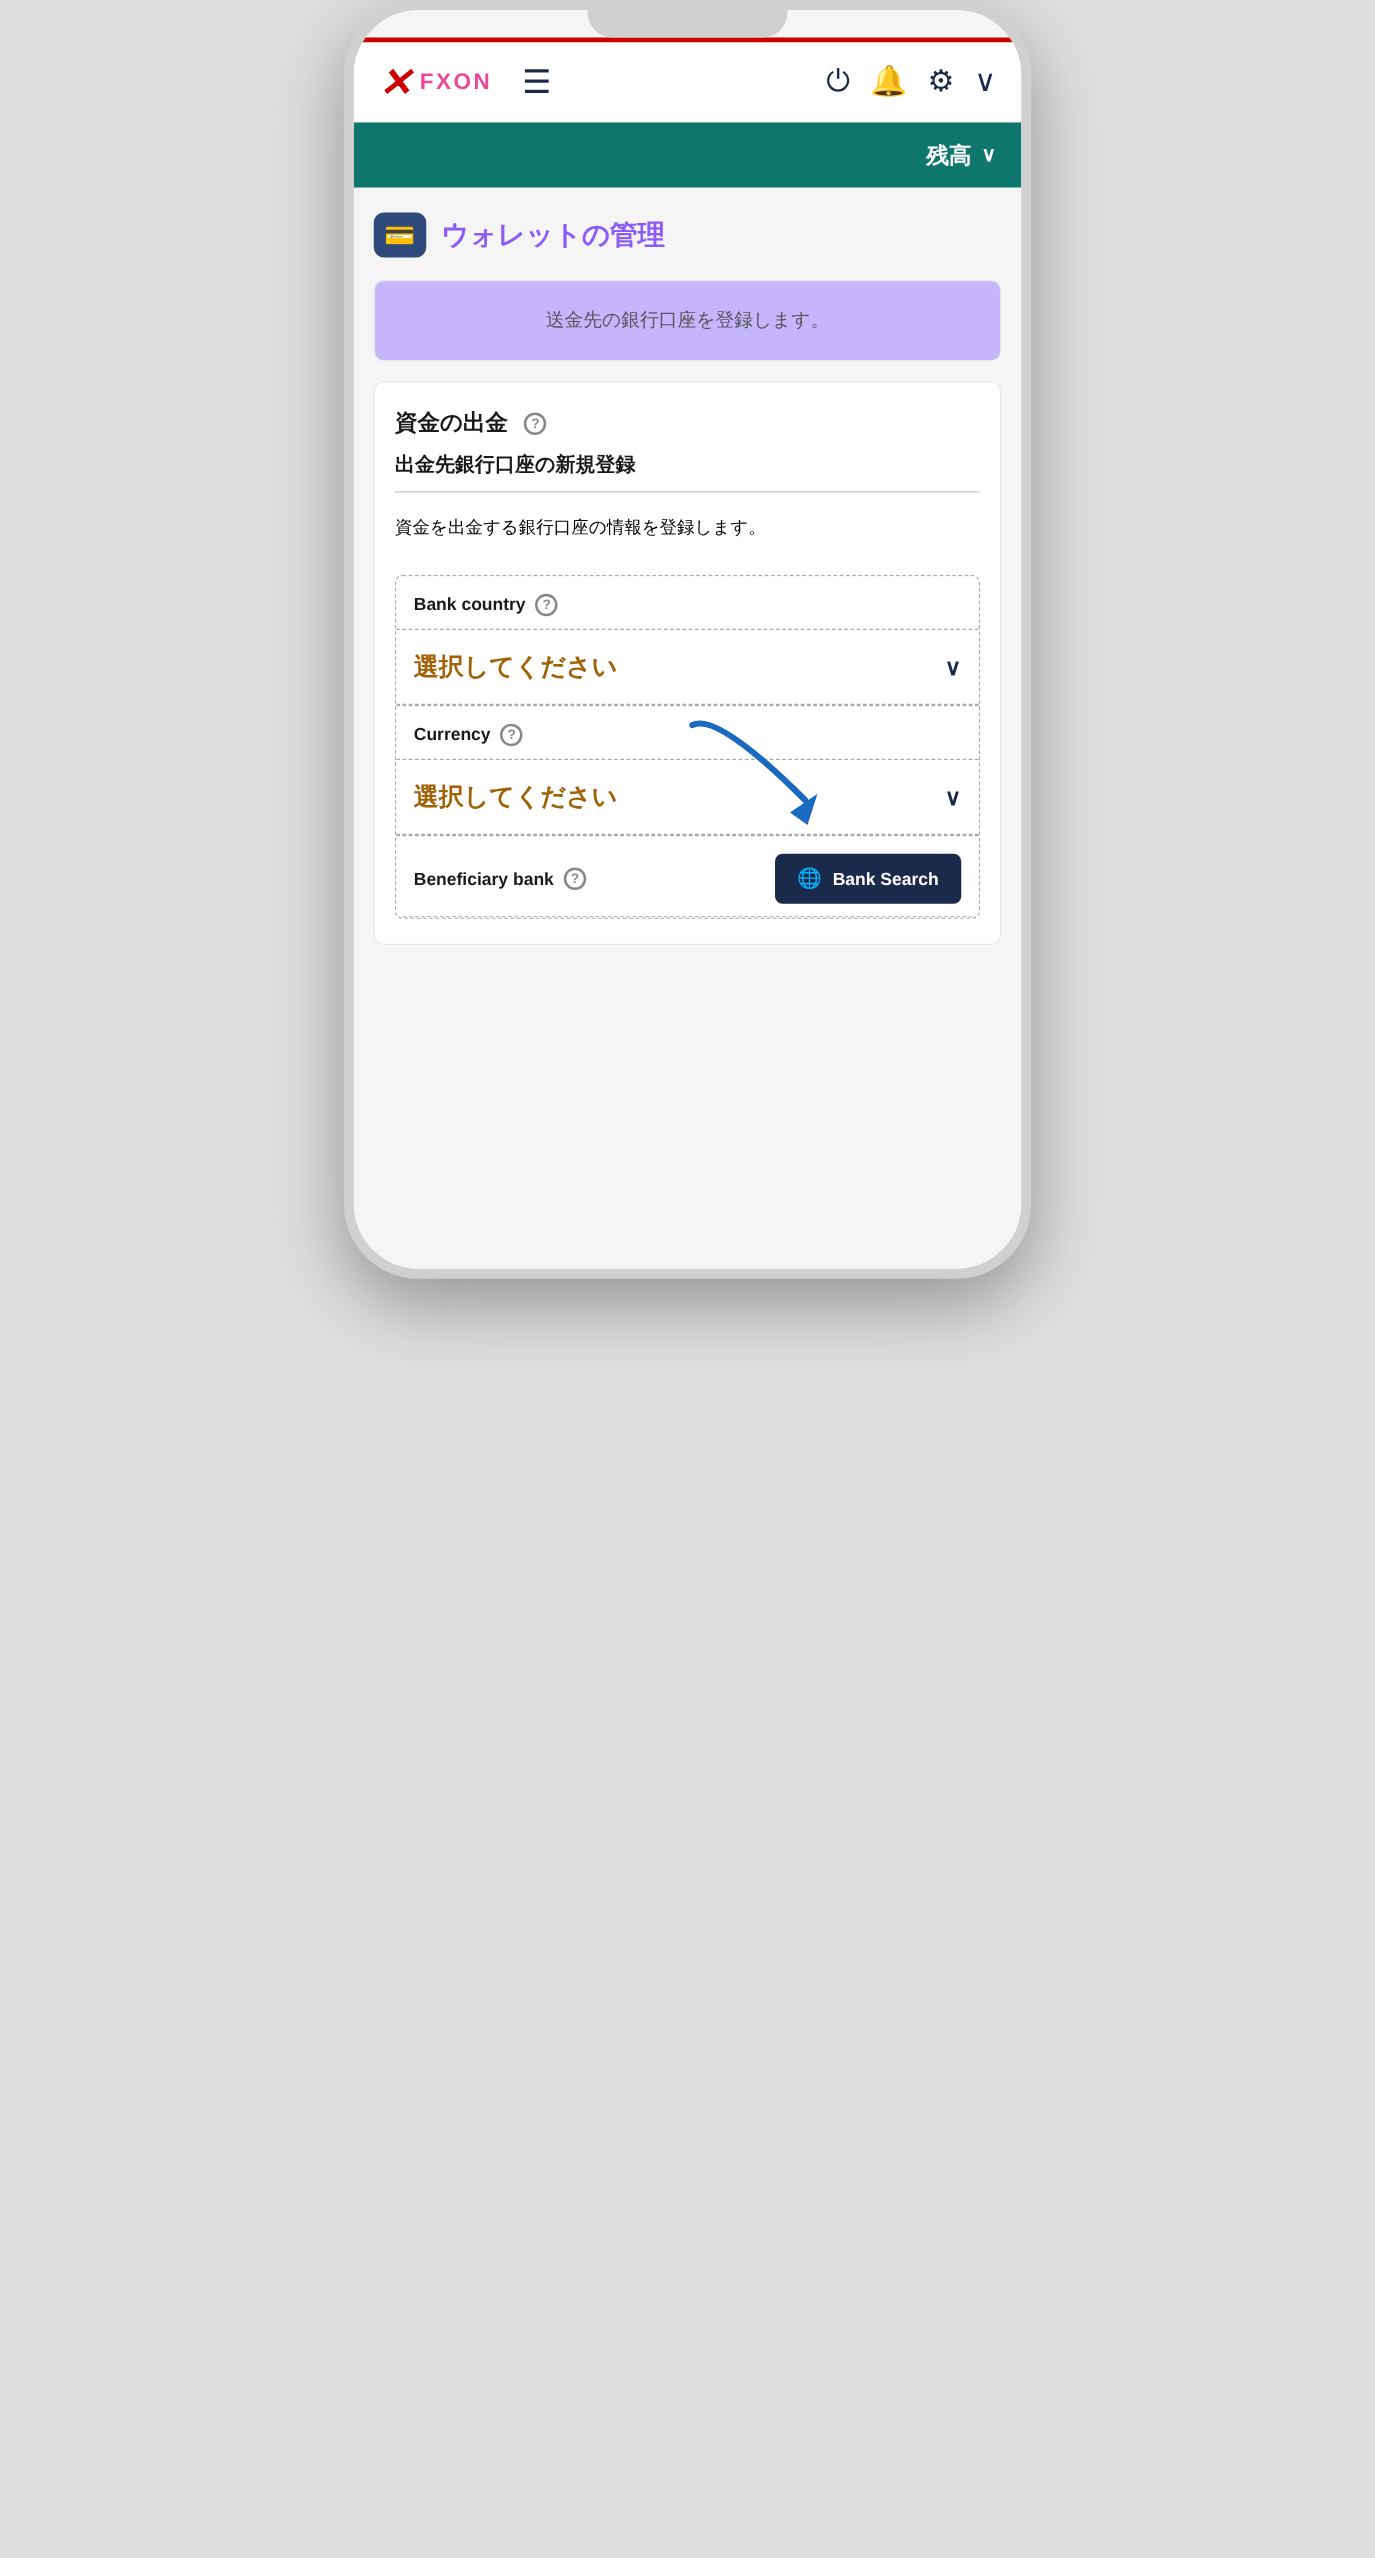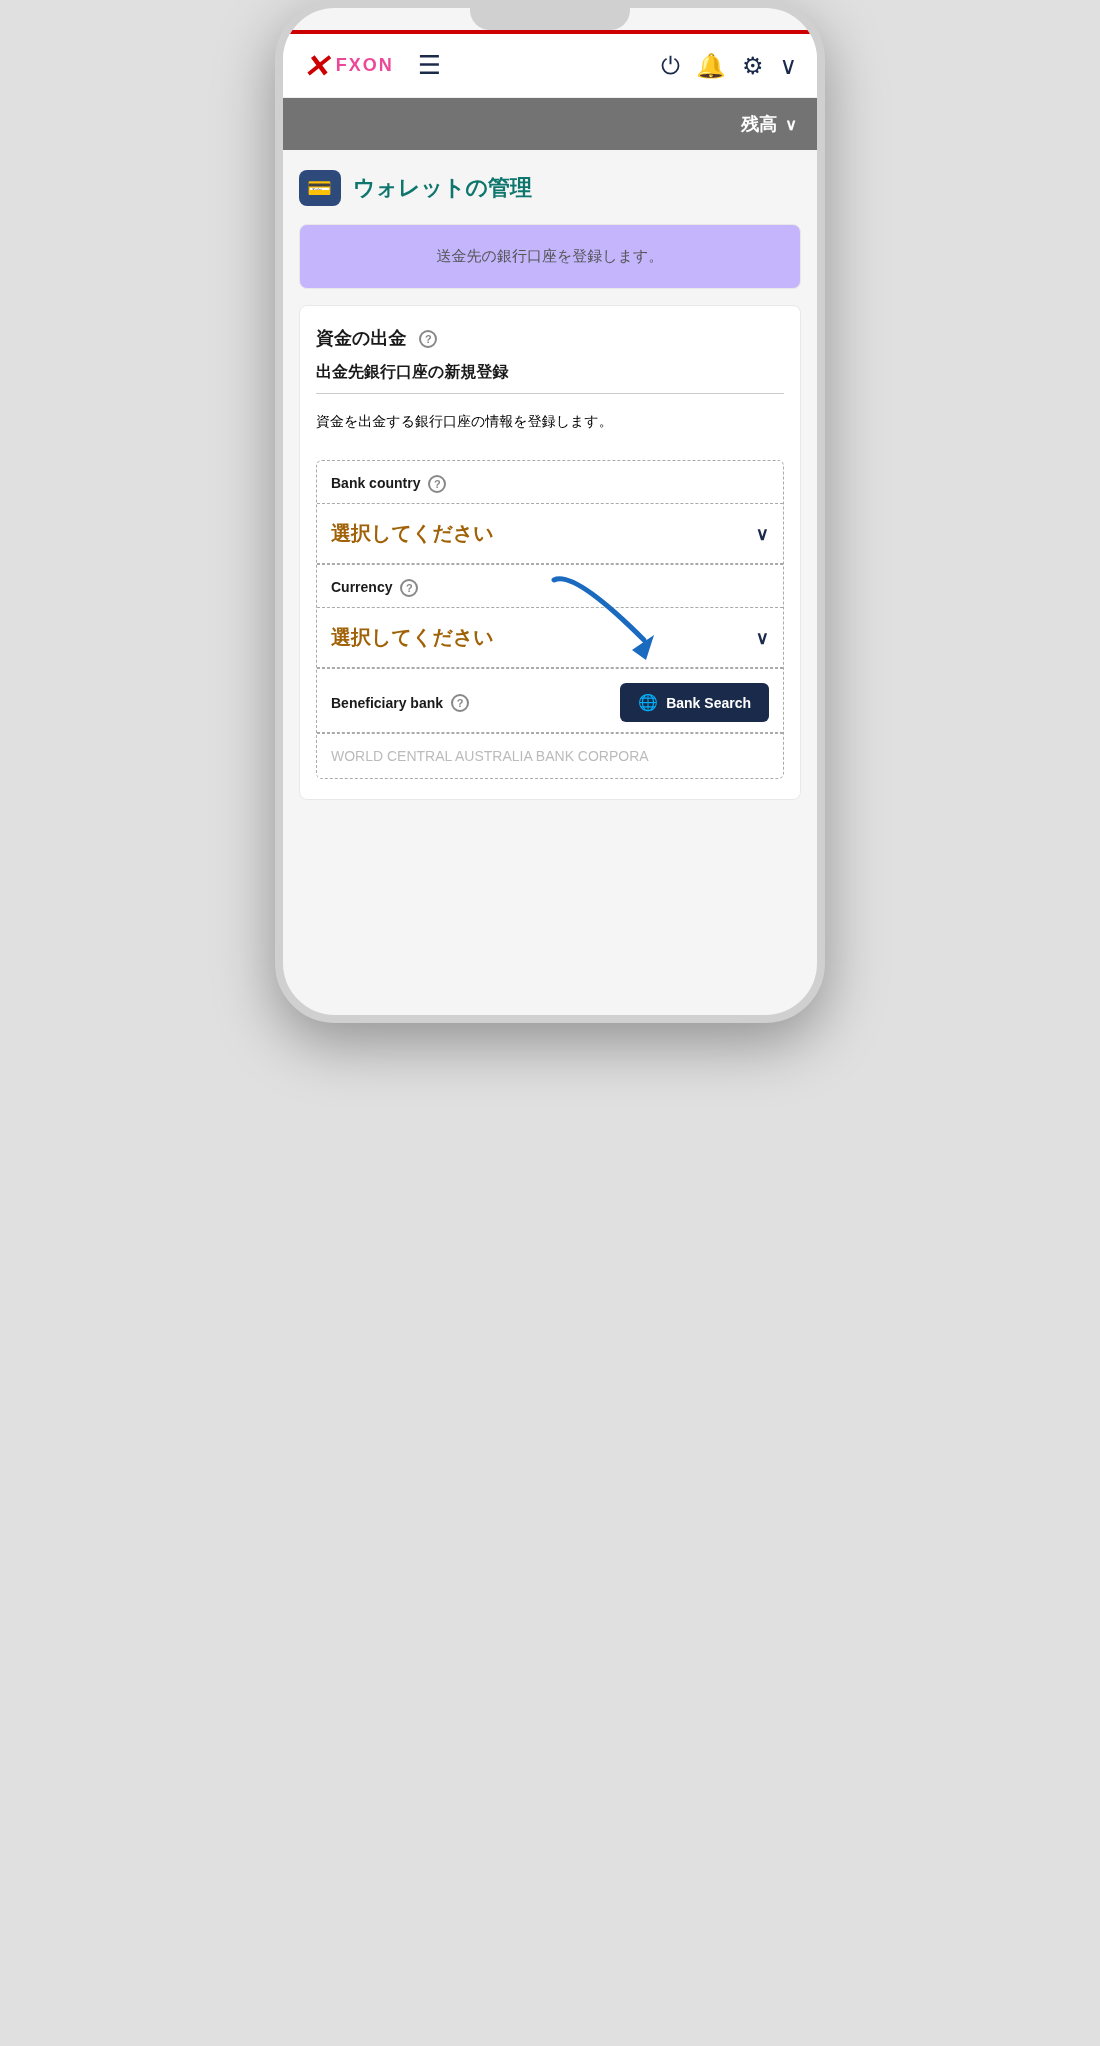--- a/index.html
+++ b/index.html
@@ -89,21 +89,21 @@
     }
 
     .nav-icon {
       color: #1a2a4a;
       font-size: 24px;
       cursor: pointer;
     }
 
     
     .balance-bar {
-      background: #737373;
+      background: #0f766e;
       padding: 14px 20px;
       display: flex;
       justify-content: flex-end;
       align-items: center;
       gap: 8px;
       color: #fff;
       font-size: 18px;
       font-weight: 600;
       cursor: pointer;
       font-family: Liberation Serif, serif;
@@ -134,21 +134,21 @@
       display: flex;
       align-items: center;
       justify-content: center;
       color: #fff;
       font-size: 20px;
     }
 
     .page-title {
       font-size: 22px;
       font-weight: 700;
-      color: #0f766e;
+      color: #8b5cf6;
     }
 
     
     .info-card {
       background: #c4b5fd;
       border-radius: 8px;
       padding: 22px 16px;
       text-align: center;
       margin-bottom: 16px;
       font-size: 15px;
@@ -389,22 +389,19 @@
             <div style="display:flex; align-items:center; gap:8px;">
               <span class="field-label">Beneficiary bank</span>
               <div class="help-icon">?</div>
             </div>
             <button class="bank-search-btn">
               <span class="globe-icon">🌐</span>
               <span>Bank Search</span>
             </button>
           </div>
 
-          <div style="border-top: 1px dashed #aaa; background:#fff;">
-            <input class="text-input-field" type="text" placeholder="WORLD CENTRAL AUSTRALIA BANK CORPORA" style="">
-          </div>
 
         </div>
       </div>
     </div>
 
   </div>
 </div>
 
 </body></html>

